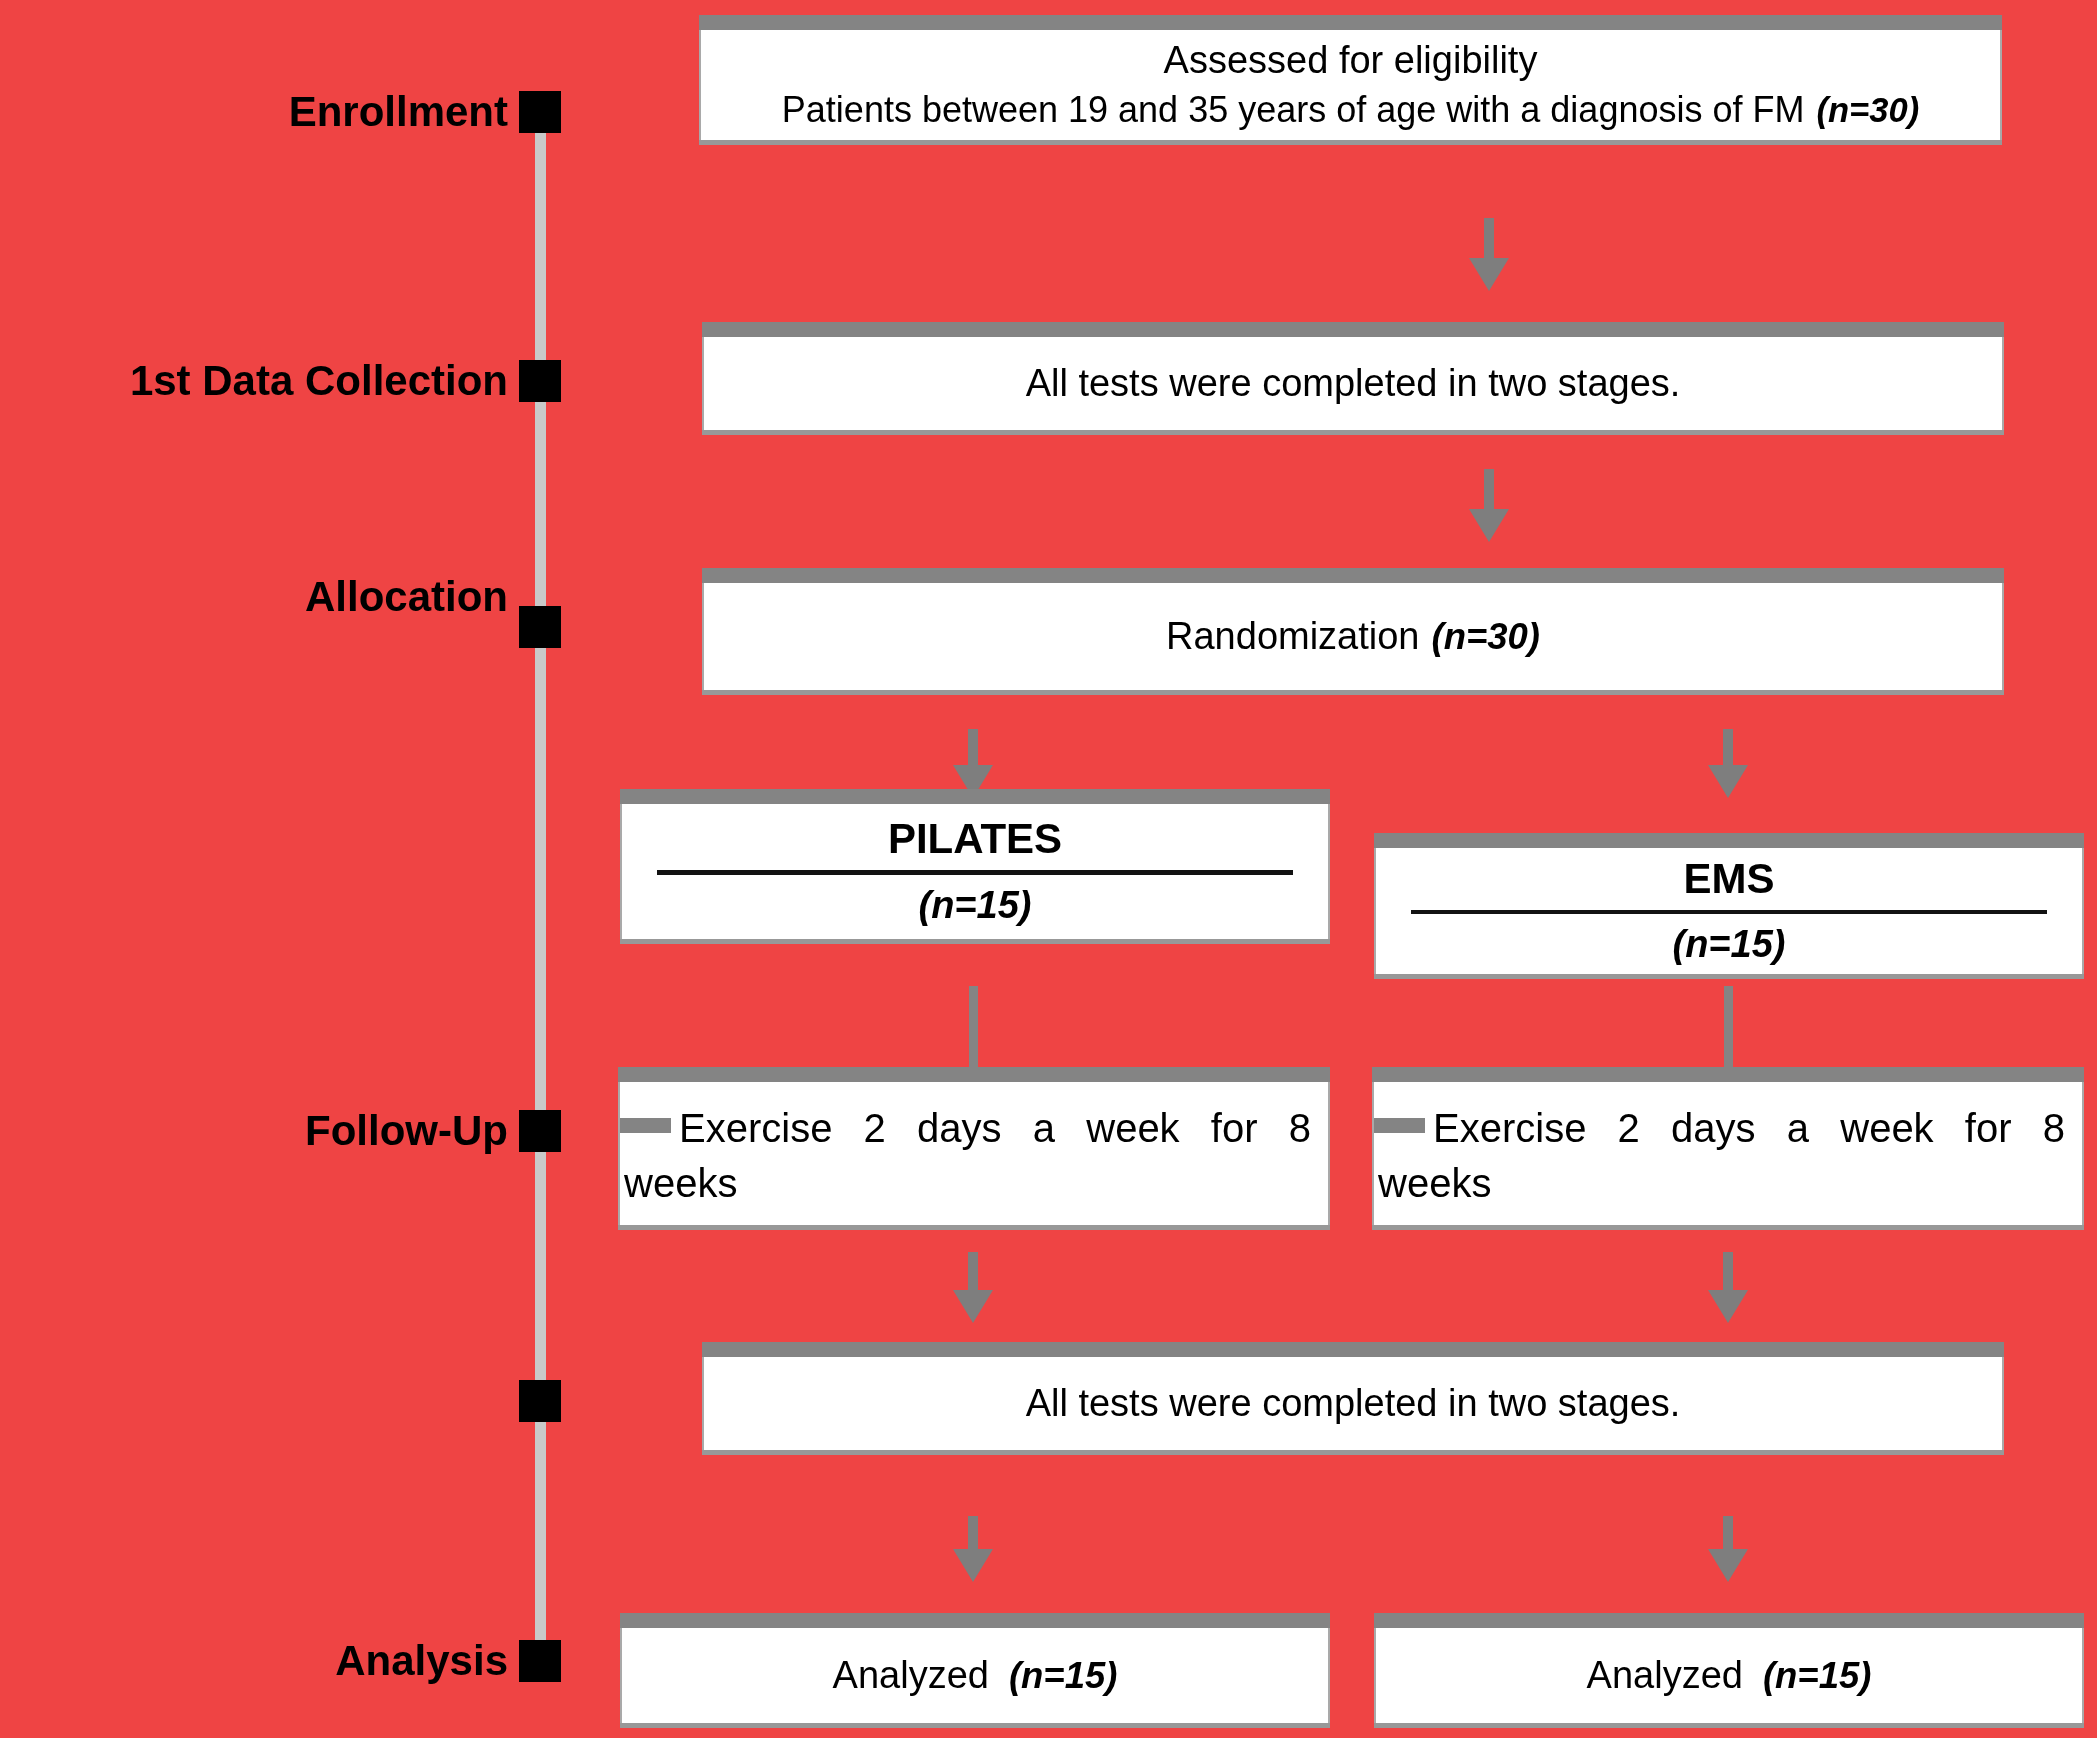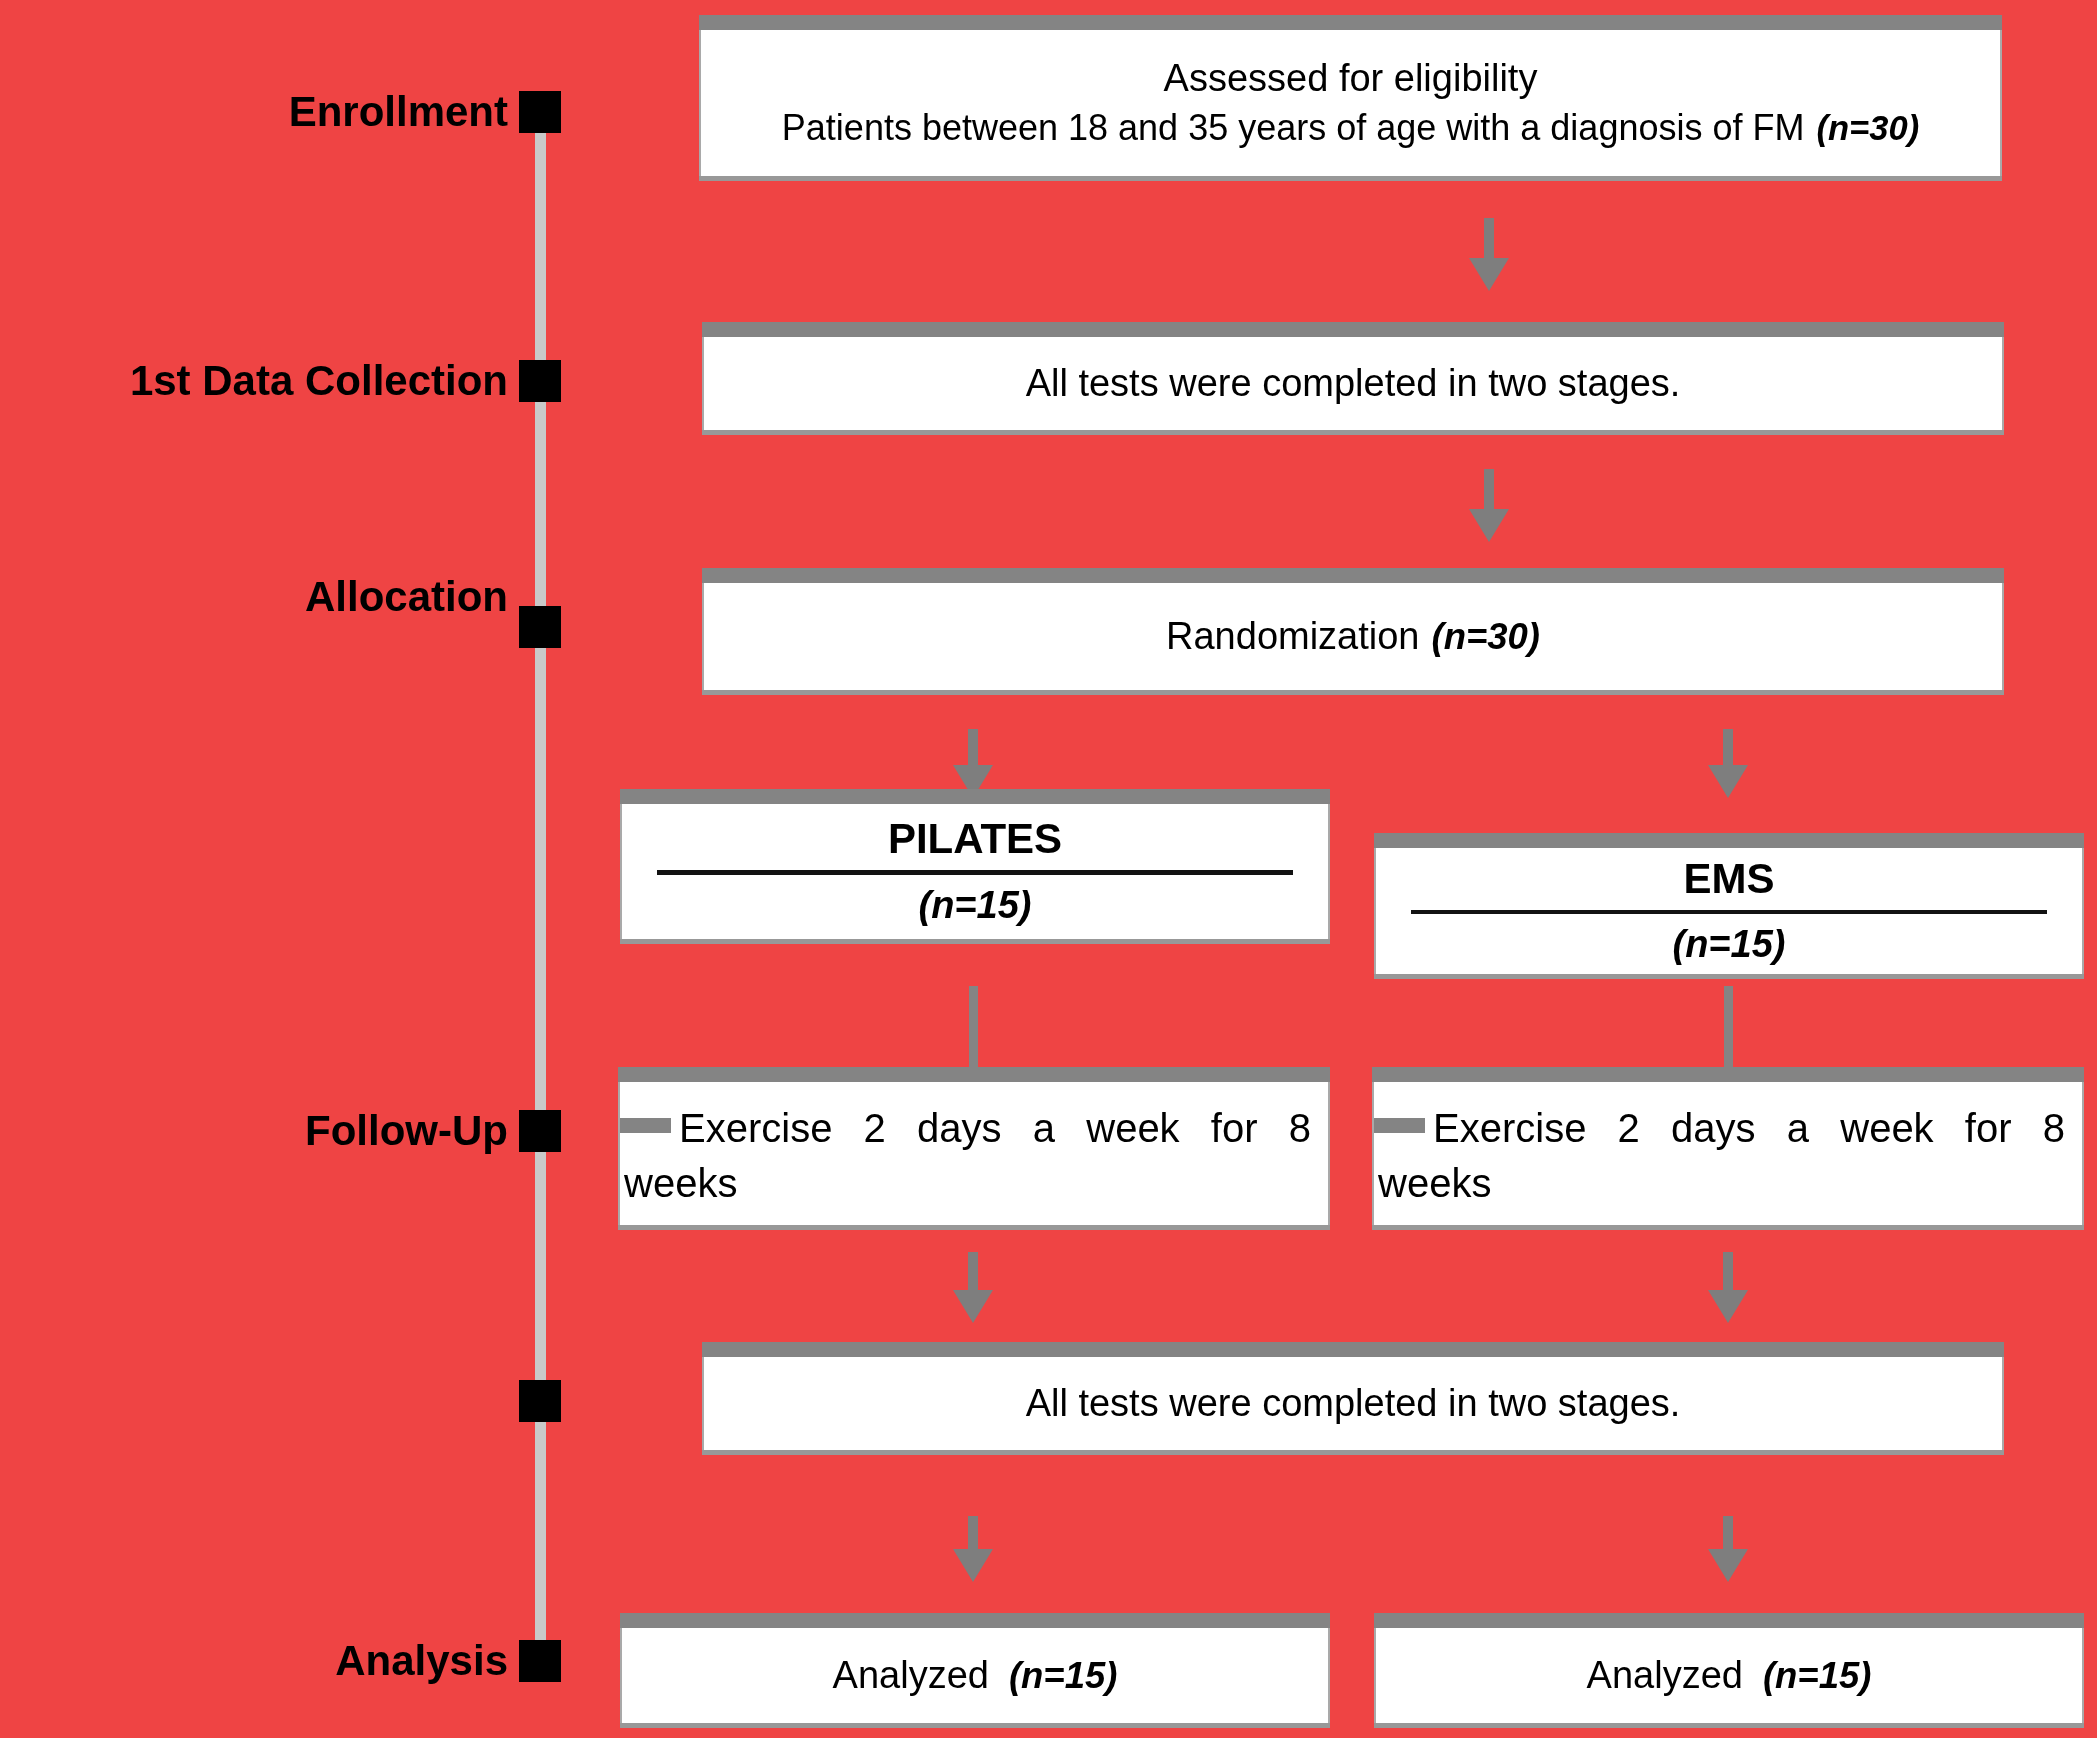--- a/index.html
+++ b/index.html
@@ -122,25 +122,25 @@
   <div class="marker" style="left:519px;top:1110px;"></div>
   <div class="marker" style="left:519px;top:1380px;"></div>
   <div class="marker" style="left:519px;top:1640px;"></div>
 
   <div class="stage-label" style="top:89px;">Enrollment</div>
   <div class="stage-label" style="top:358px;">1st Data Collection</div>
   <div class="stage-label" style="top:574px;">Allocation</div>
   <div class="stage-label" style="top:1108px;">Follow-Up</div>
   <div class="stage-label" style="top:1638px;">Analysis</div>
 
-  <div class="fbox" style="left:699px;top:15px;width:1303px;height:166px;">
+  <div class="fbox" style="left:699px;top:15px;width:1303px;height:130px;">
     <div class="bar-top"></div>
     <div class="fbox-content">
       <div class="oneline">Assessed for eligibility</div>
-      <div class="elig-line2"><span>Patients between 18 and 35 years of age with a diagnosis of FM</span><span class="n-tag">(n=30)</span></div>
+      <div class="elig-line2"><span>Patients between 19 and 35 years of age with a diagnosis of FM</span><span class="n-tag">(n=30)</span></div>
     </div>
     <div class="bar-bottom"></div>
   </div>
 
   <div class="arrow" style="left:1469px;top:218px;">
     <div class="arrow-stem" style="height:40px;"></div>
     <div class="arrow-head"></div>
   </div>
 
   <div class="fbox" style="left:702px;top:322px;width:1302px;height:113px;">

